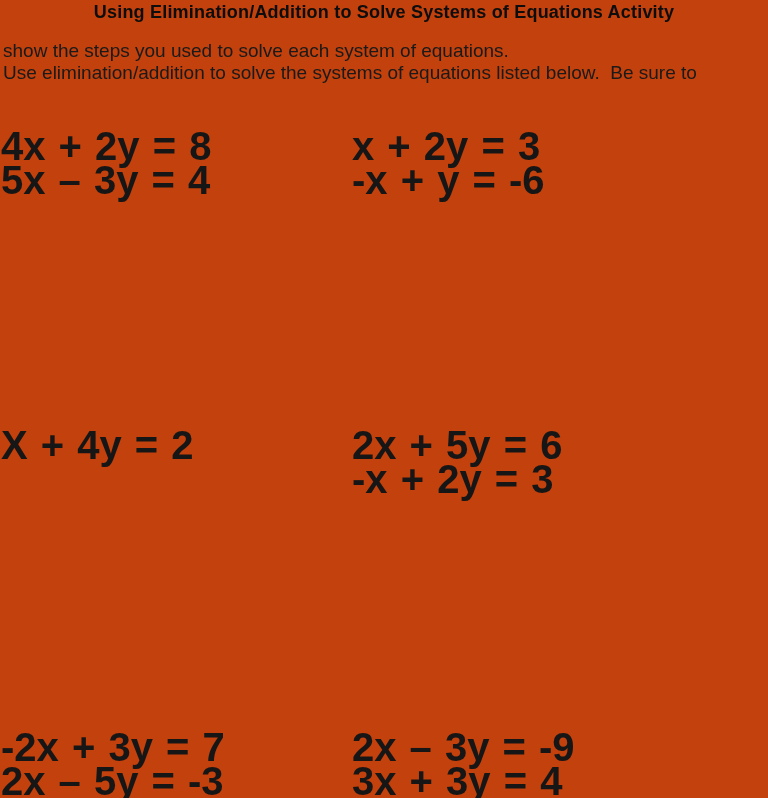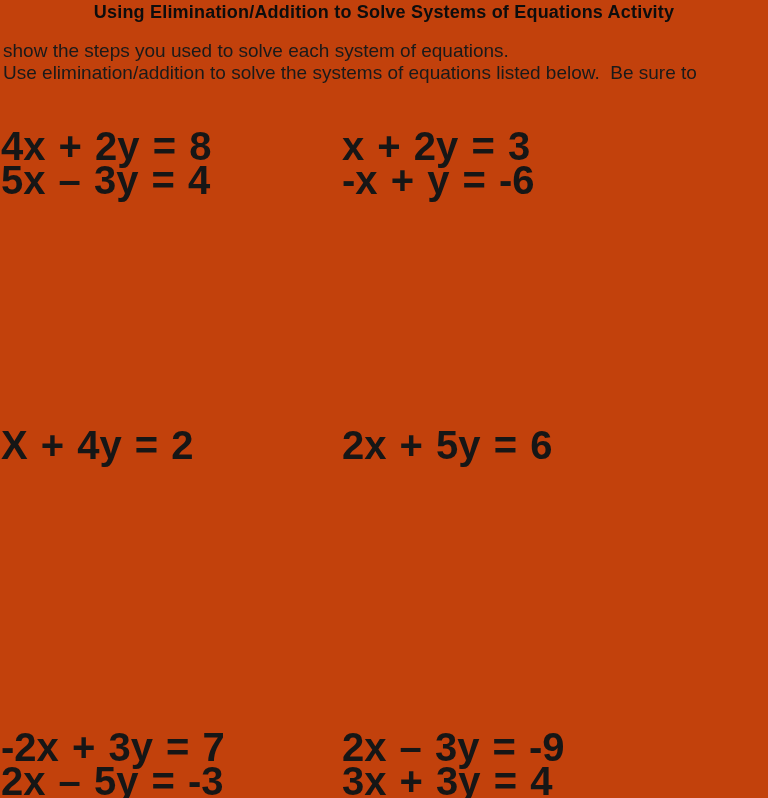--- a/index.html
+++ b/index.html
@@ -47,21 +47,21 @@
     width: 768px;
   }
   .eq-row-1 { top: 129px; }
   .eq-row-2 { top: 428px; }
   .eq-row-3 { top: 730px; }
   .eq-col {
     position: absolute;
     top: 0;
   }
   .eq-col-left  { left: 1px; }
-  .eq-col-right { left: 342px; }
+  .eq-col-right { left: 352px; }
   .eq-line {
     font-size: 40px;
     line-height: 34px;
     color: #161616;
     white-space: pre;
     word-spacing: 2px;
     font-weight: bold;
   }
 </style>
 </head>
@@ -86,20 +86,21 @@
       <div class="eq-line">-x + y = -6</div>
     </div>
   </div>
 
   <div class="eq-row eq-row-2">
     <div class="eq-col eq-col-left">
       <div class="eq-line">X + 4y = 2</div>
     </div>
     <div class="eq-col eq-col-right">
       <div class="eq-line">2x + 5y = 6</div>
+      <div class="eq-line">-x + 2y = 3</div>
     </div>
   </div>
 
   <div class="eq-row eq-row-3">
     <div class="eq-col eq-col-left">
       <div class="eq-line">-2x + 3y = 7</div>
       <div class="eq-line">2x – 5y = -3</div>
     </div>
     <div class="eq-col eq-col-right">
       <div class="eq-line">2x – 3y = -9</div>

